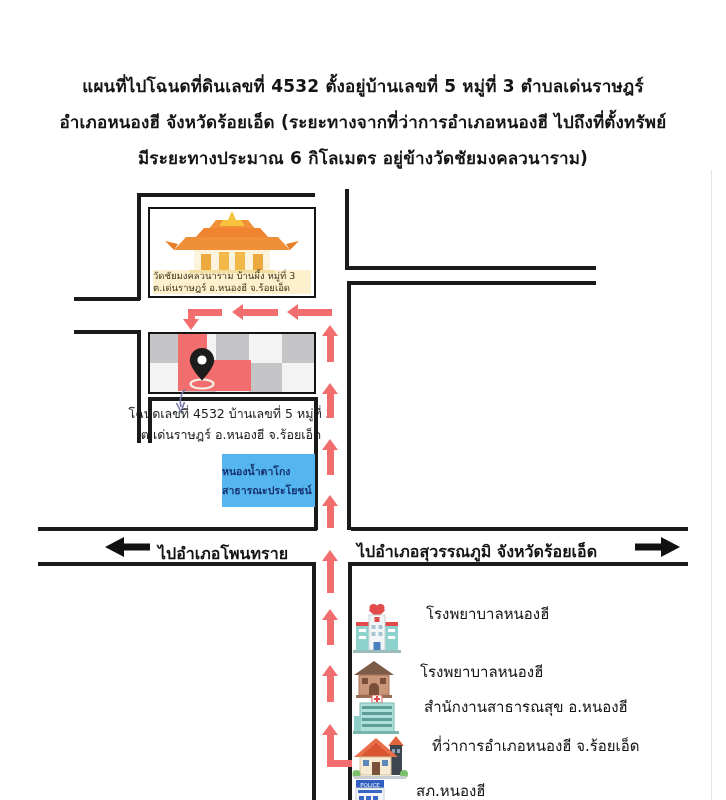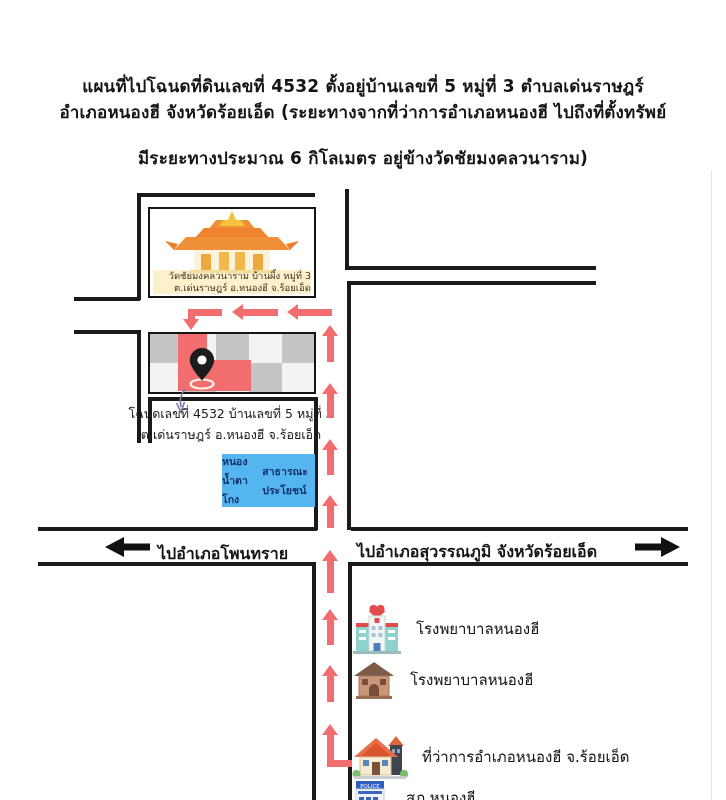--- a/index.html
+++ b/index.html
@@ -6,64 +6,64 @@
   .page{position:relative;width:726px;height:800px;background:#ffffff;overflow:hidden;
         font-family:"DejaVu Sans",sans-serif;color:#151515;margin-top:40px;}
   
   .title-line{position:absolute;left:0;width:726px;text-align:center;font-size:17px;
               font-weight:600;color:#141414;letter-spacing:.2px;}
   
   .road{position:absolute;background:#1a1a1a;}
   
   .temple-box{position:absolute;left:148px;top:167px;width:168px;height:91px;background:#fff;
               border:2.5px solid #141414;box-sizing:border-box;}
-  .temple-caption{position:absolute;left:3px;right:3px;bottom:2px;text-align:right;
+  .temple-caption{position:absolute;left:3px;right:3px;bottom:2px;text-align:left;
                   font-size:9.5px;line-height:12px;color:#41341d;background:rgba(250,233,176,.65);}
   
   .plot-box{position:absolute;left:148px;top:292px;width:168px;height:62px;border:2.5px solid #141414;
             box-sizing:border-box;overflow:hidden;
             background-image:repeating-conic-gradient(#c5c5c7 0% 25%, #f3f3f3 0% 50%);
             background-size:66px 58px;background-position:-33px 0;}
   .plot-red{position:absolute;background:#f26e6e;}
   
   .plot-caption{position:absolute;left:122px;width:218px;text-align:center;font-size:12.5px;color:#1c1c1c;}
   
   .pond-box{position:absolute;left:222px;top:414px;width:93px;height:53px;background:#55b5ee;
-            display:flex;flex-direction:row;justify-content:center;align-items:center;
+            display:flex;flex-direction:column;justify-content:center;align-items:flex-start;
             font-size:10.5px;line-height:19px;color:#14316e;font-weight:600;}
   
   .varrow{position:absolute;left:322px;width:17px;}
   .varrow::before{content:"";position:absolute;left:0;top:0;width:0;height:0;
       border-left:8.5px solid transparent;border-right:8.5px solid transparent;
       border-bottom:11px solid #f26e6e;}
   .varrow::after{content:"";position:absolute;left:5px;top:10px;bottom:0;width:7px;background:#f26e6e;}
   .varrow-down{position:absolute;width:17px;}
   .varrow-down::before{content:"";position:absolute;left:0;bottom:0;width:0;height:0;
       border-left:8.5px solid transparent;border-right:8.5px solid transparent;
       border-top:11px solid #f26e6e;}
   .harrow{position:absolute;height:16px;}
   .harrow::before{content:"";position:absolute;left:0;top:0;width:0;height:0;
       border-top:8px solid transparent;border-bottom:8px solid transparent;
       border-right:11px solid #f26e6e;}
   .harrow::after{content:"";position:absolute;left:10px;right:0;top:4.5px;height:7px;background:#f26e6e;}
   .rseg{position:absolute;background:#f26e6e;}
   
   .dir-label{position:absolute;font-size:16px;color:#141414;font-weight:700;white-space:nowrap;}
   
-  .lm-row{position:absolute;left:352px;display:flex;align-items:center;}
+  .lm-row{position:absolute;left:352px;display:flex;align-items:flex-start;gap:10px;}
   .lm-label{margin-left:14px;font-size:15px;color:#141414;font-weight:500;white-space:nowrap;}
   .edge-shade{position:absolute;right:14px;top:130px;bottom:0;width:1px;background:#e4e4e4;}
 </style>
 </head>
 <body>
 
 <div class="page">
 
   <div class="title-line" style="top:32px">แผนที่ไปโฉนดที่ดินเลขที่ 4532 ตั้งอยู่บ้านเลขที่ 5 หมู่ที่ 3 ตำบลเด่นราษฎร์</div>
-  <div class="title-line" style="top:58px">อำเภอหนองฮี จังหวัดร้อยเอ็ด (ระยะทางจากที่ว่าการอำเภอหนองฮี ไปถึงที่ตั้งทรัพย์</div>
+  <div class="title-line" style="top:68px">อำเภอหนองฮี จังหวัดร้อยเอ็ด (ระยะทางจากที่ว่าการอำเภอหนองฮี ไปถึงที่ตั้งทรัพย์</div>
   <div class="title-line" style="top:104px">มีระยะทางประมาณ 6 กิโลเมตร อยู่ข้างวัดชัยมงคลวนาราม)</div>
 
   <div class="road" style="left:137px;top:153px;width:178px;height:3.5px"></div>
   <div class="road" style="left:137px;top:153px;width:3.5px;height:107px"></div>
   <div class="road" style="left:74px;top:257px;width:66px;height:3.5px"></div>
   <div class="road" style="left:74px;top:290px;width:66px;height:3.5px"></div>
   <div class="road" style="left:137px;top:290px;width:3.5px;height:113px"></div>
   <div class="road" style="left:148px;top:357px;width:3.5px;height:46px"></div>
   <div class="road" style="left:148px;top:357px;width:170px;height:3.5px"></div>
   <div class="road" style="left:314px;top:357px;width:3.5px;height:133px"></div>
@@ -178,20 +178,35 @@
       <polygon points="2,15 22,1 42,15" fill="#7d5b49"></polygon>
       <rect x="7" y="15" width="30" height="20" fill="#c99679" stroke="#a8775c"></rect>
       <rect x="10" y="18" width="6" height="6" fill="#7a4f3a"></rect>
         <rect x="28" y="18" width="6" height="6" fill="#7a4f3a"></rect>
       <path d="M17,35 L17,28 A5,5 0 0 1 27,28 L27,35 Z" fill="#7a4f3a"></path>
       <rect x="4" y="35" width="36" height="3" fill="#9a6e52"></rect>
     </svg>
     <span class="lm-label">โรงพยาบาลหนองฮี</span>
   </div>
 
+  <div class="lm-row" style="top:655px;height:40px">
+    <svg width="48" height="40" viewBox="0 0 48 40">
+      <rect x="20" y="0" width="10" height="8" fill="#ffffff" stroke="#d86060"></rect>
+      <rect x="24" y="1" width="2" height="6" fill="#e24b4b"></rect>
+        <rect x="22" y="3" width="6" height="2" fill="#e24b4b"></rect>
+      <rect x="8" y="8" width="34" height="29" fill="#aee0da" stroke="#7ab8b2"></rect>
+      <rect x="10" y="11" width="30" height="3" fill="#5f9e98"></rect>
+      <rect x="10" y="17" width="30" height="3" fill="#5f9e98"></rect>
+      <rect x="10" y="23" width="30" height="3" fill="#5f9e98"></rect>
+      <rect x="10" y="29" width="30" height="3" fill="#5f9e98"></rect>
+      <rect x="2" y="21" width="7" height="16" fill="#8ecec8"></rect>
+      <rect x="1" y="36" width="46" height="3" fill="#79b3ac"></rect>
+    </svg>
+    <span class="lm-label">สำนักงานสาธารณสุข อ.หนองฮี</span>
+  </div>
 
   <div class="lm-row" style="top:694px;height:46px">
     <svg width="56" height="46" viewBox="0 0 56 46">
       <polygon points="36,12 44,2 52,12" fill="#e2643c"></polygon>
       <rect x="38" y="11" width="12" height="30" fill="#3d454e"></rect>
       <rect x="40" y="15" width="3" height="4" fill="#8fa4b8"></rect>
         <rect x="45" y="15" width="3" height="4" fill="#8fa4b8"></rect>
       <polygon points="2,23 24,4 46,23" fill="#e86e4a"></polygon>
       <polygon points="8,23 24,9 40,23" fill="#d8552f"></polygon>
       <rect x="8" y="23" width="31" height="18" fill="#f6ead2" stroke="#d8c4a0"></rect>

